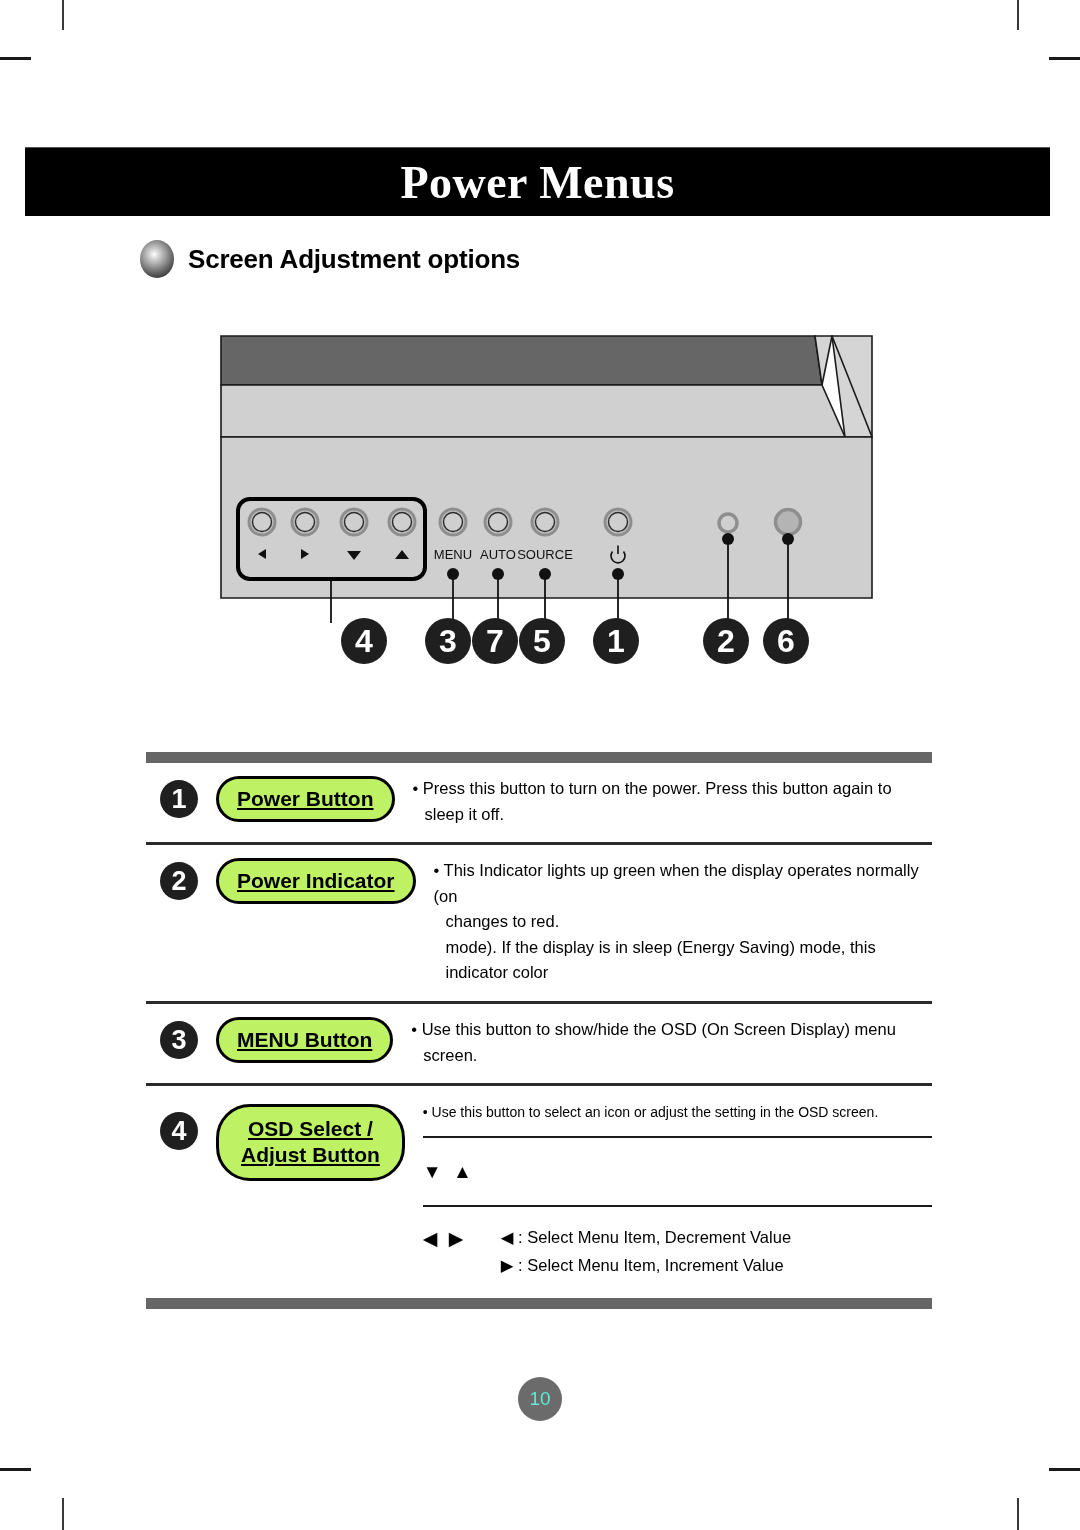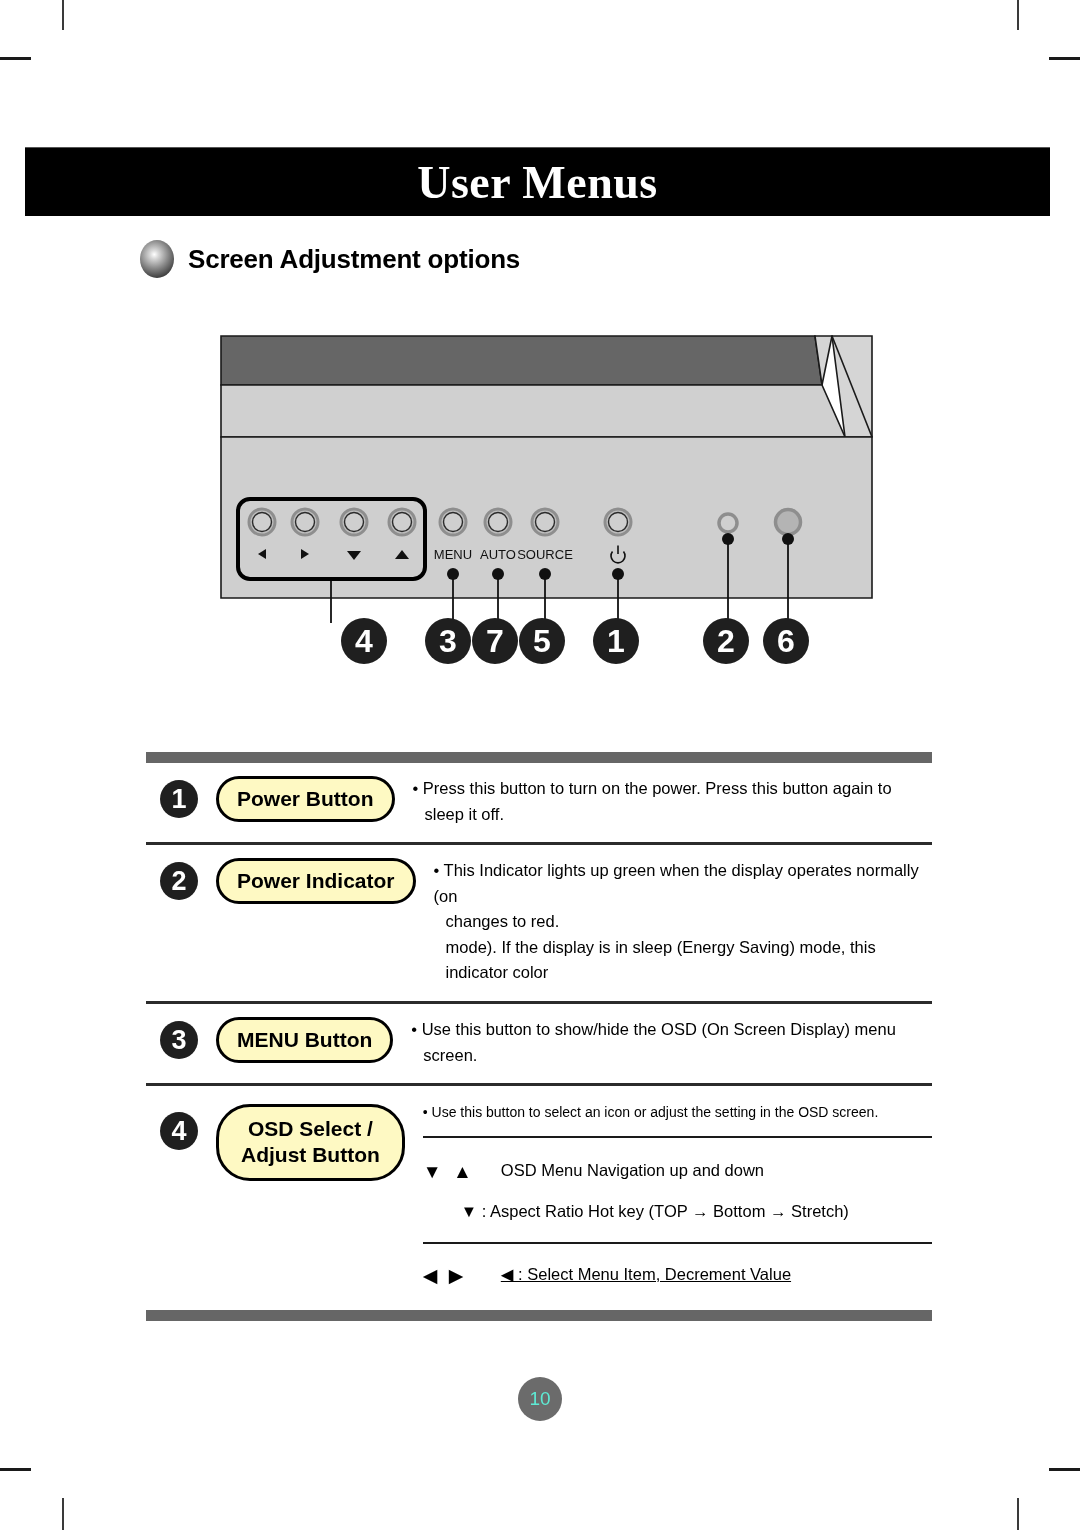--- a/index.html
+++ b/index.html
@@ -122,22 +122,23 @@
   }
   .pill {
     flex: 0 0 auto;
     border: 3px solid #000;
     border-radius: 26px;
     padding: 7px 18px;
     font-size: 21px;
     font-weight: bold;
     text-align: center;
     line-height: 1.25;
-    background: #fef9c3;
+    background: #bef264;
     margin-left: 18px;
+    text-decoration: underline;
   }
   .pill.two-line { padding: 9px 22px; border-radius: 34px; }
   .desc {
     flex: 1 1 auto;
     padding-left: 18px;
     font-size: 16.5px;
     line-height: 1.55;
   }
   .desc p { margin: 0; }
   .desc .indent { padding-left: 12px; }
@@ -191,21 +192,21 @@
 <div class="crop-v" style="left:1017px; top:0; height:30px;"></div>
 <div class="crop-v" style="left:62px; top:1498px; height:32px;"></div>
 <div class="crop-v" style="left:1017px; top:1498px; height:32px;"></div>
 <div class="crop-h" style="left:0; top:57px; width:31px;"></div>
 <div class="crop-h" style="left:1049px; top:57px; width:31px;"></div>
 <div class="crop-h" style="left:0; top:1468px; width:31px;"></div>
 <div class="crop-h" style="left:1049px; top:1468px; width:31px;"></div>
 <div class="trim-line" style="left:25px; top:147px; width:1025px;"></div>
 
 <div class="banner">
-  <div class="banner-title">User Menus</div>
+  <div class="banner-title">Power Menus</div>
 </div>
 
 <div class="section-head">
   <div class="sphere-bullet"></div>
   <div class="section-title">Screen Adjustment options</div>
 </div>
 
 <div class="monitor-wrap">
 <svg width="680" height="335" viewBox="0 0 680 335" xmlns="http://www.w3.org/2000/svg">
 
@@ -375,32 +376,29 @@
         <div>OSD Select /</div>
         <div>Adjust Button</div>
       </div>
     </div>
     <div class="r4-right">
       <p style="margin:4px 0 16px 0; font-size:14px;">•  Use this button to select an icon or adjust the setting in the OSD screen.</p>
       <div class="thin-rule"></div>
 
       <div class="r4-sub" style="margin-top:20px;">
         <div class="r4-glyph">▼ ▲</div>
-        <div>
-          <p style="margin:0 0 16px 0;">OSD Menu Navigation up and down</p>
-          <p style="margin:0; margin-left:-40px;">▼ : Aspect Ratio Hot key (TOP → Bottom → Stretch)</p>
-        </div>
       </div>
 
       <div class="thin-rule" style="margin-top:18px;"></div>
 
       <div class="r4-sub" style="margin-top:18px;">
         <div class="r4-glyph">◀ ▶</div>
         <div>
-          <p style="margin:0;text-decoration:underline;">◀ : Select Menu Item, Decrement Value</p>
+          <p style="margin:0;">◀ : Select Menu Item, Decrement Value</p>
+          <p style="margin:4px 0 0 0;">▶ : Select Menu Item, Increment Value</p>
         </div>
       </div>
     </div>
   </div>
 
   <div class="bar-thick" style="margin-top:20px;"></div>
 </div>
 
 <div class="pagenum">10</div>
 

